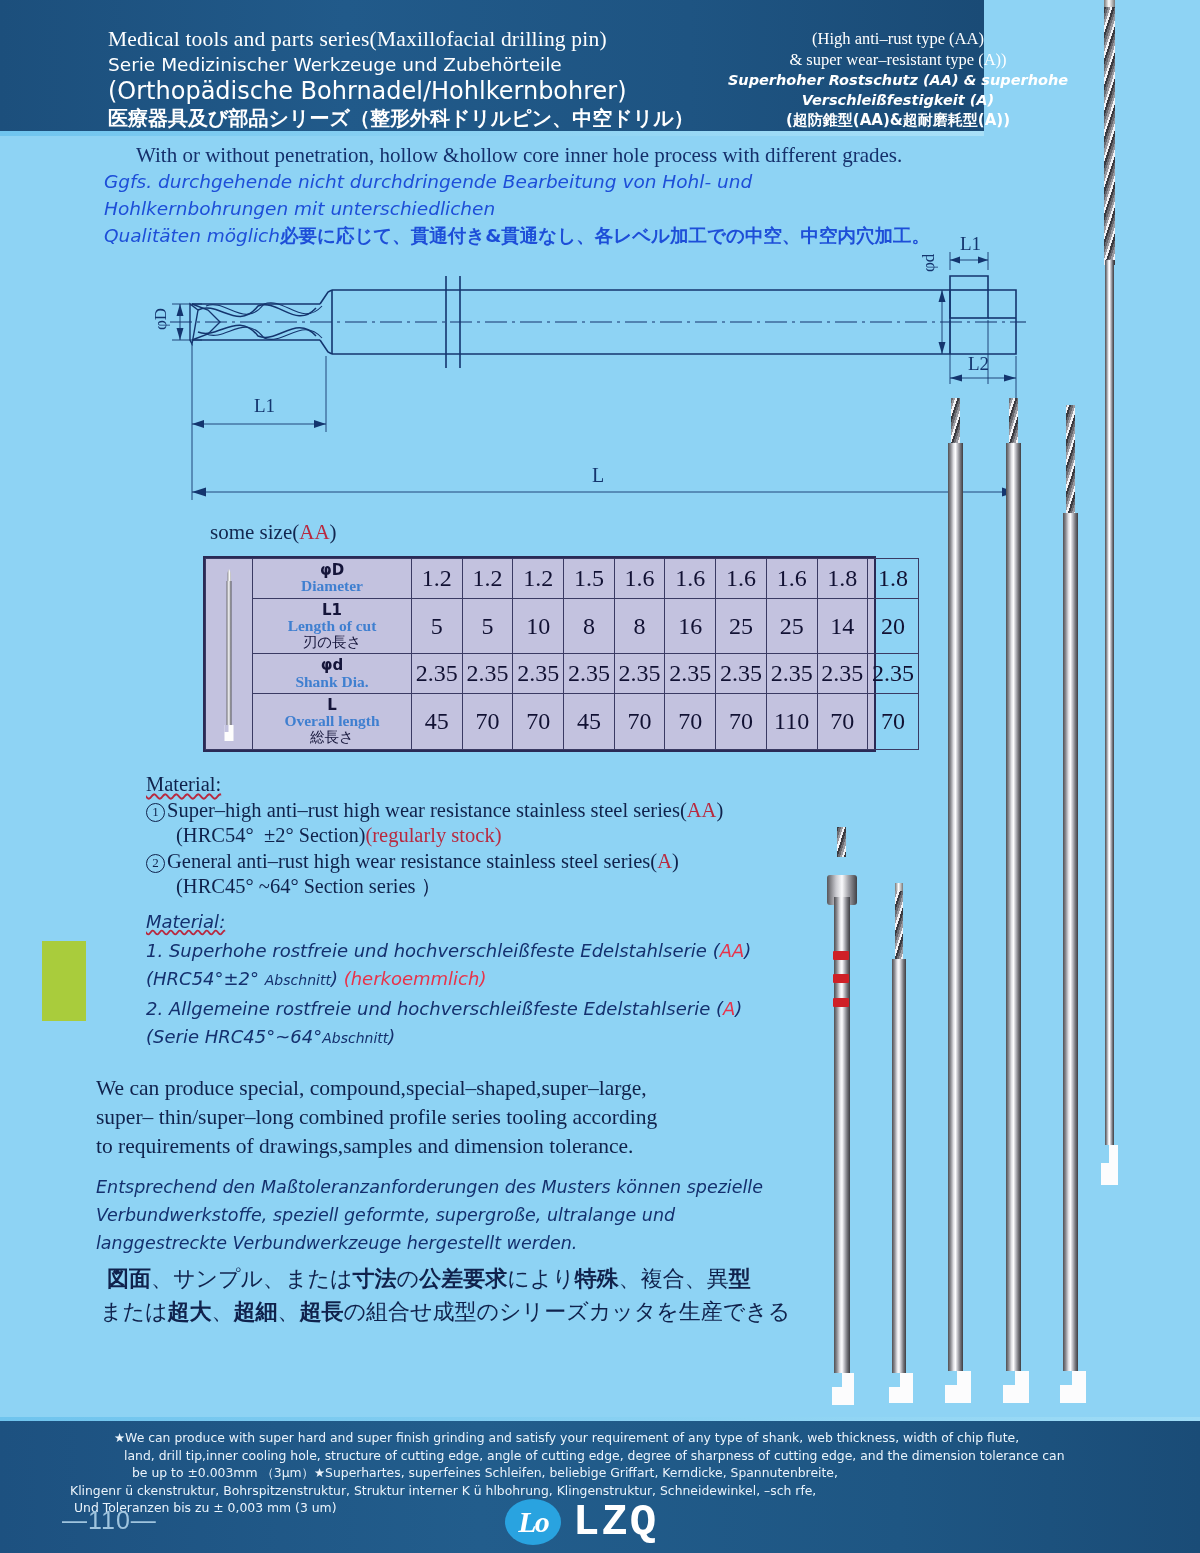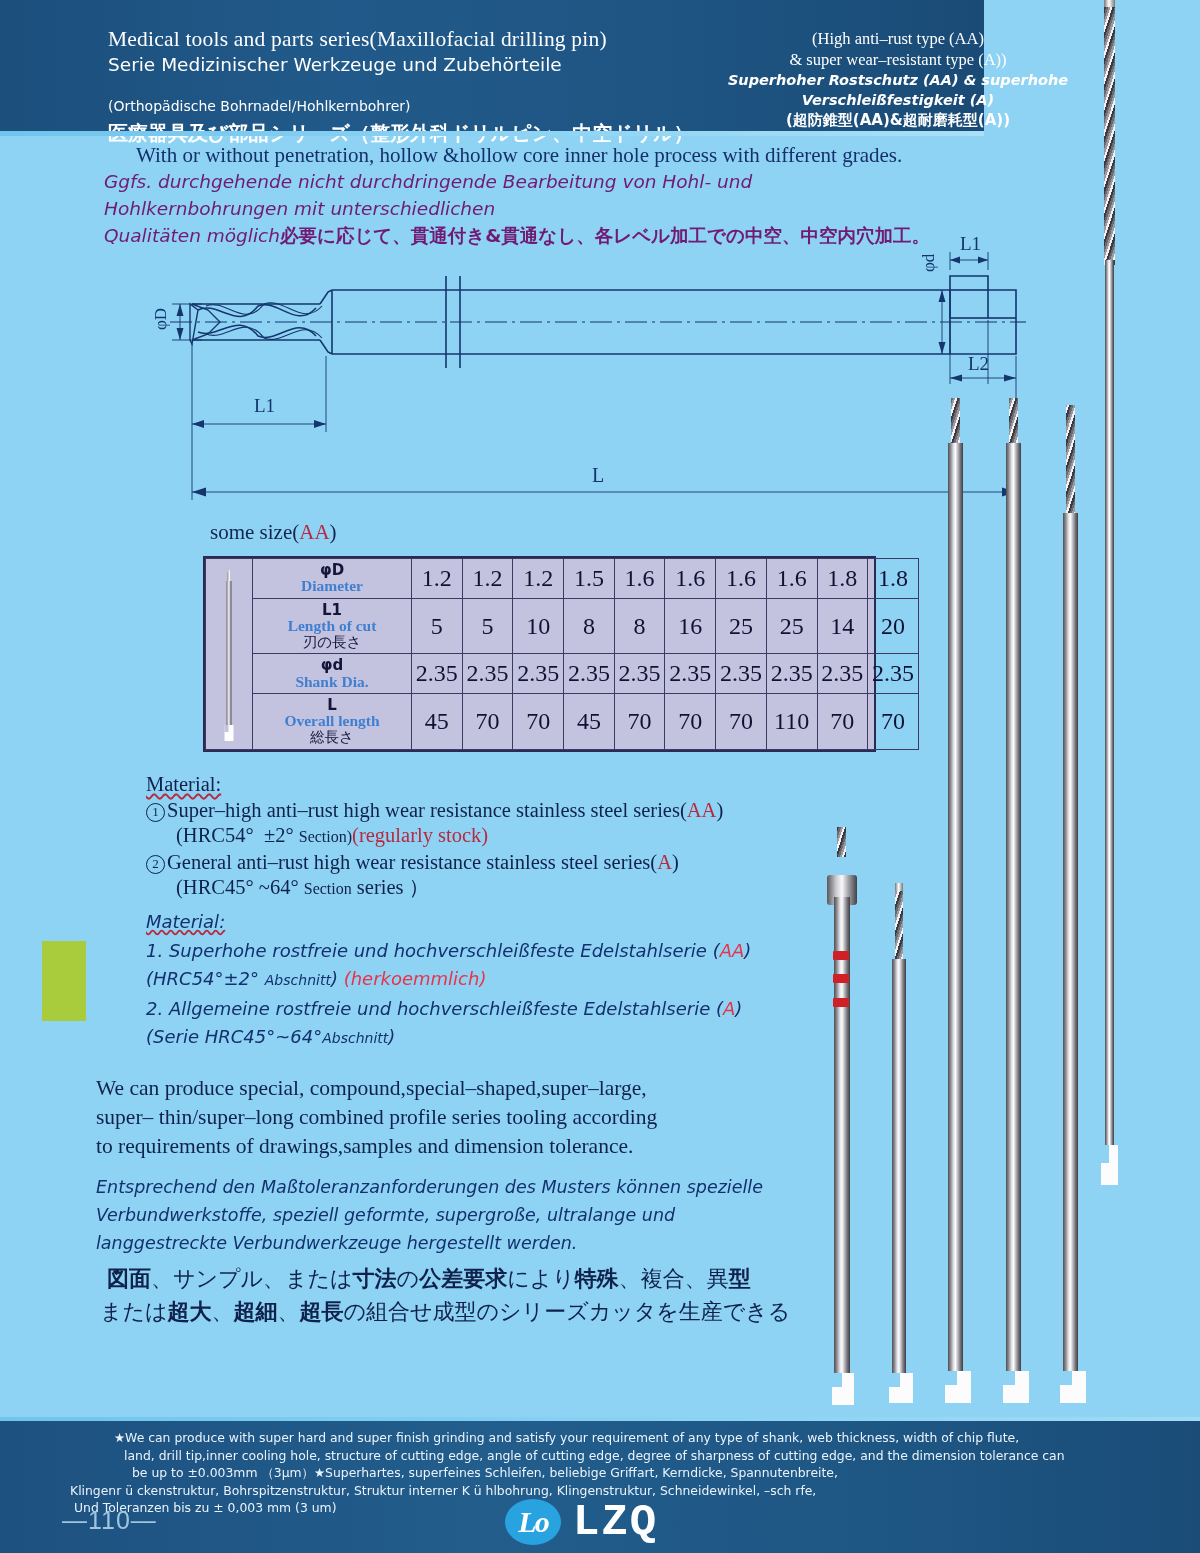--- a/index.html
+++ b/index.html
@@ -14,31 +14,31 @@
     position:absolute;left:0;top:0;width:984px;height:136px;
     background:linear-gradient(90deg,#1c4f7c 0%,#215a8a 35%,#1e5482 70%,#1a4b76 100%);
   }
   .header:after{
     content:"";position:absolute;left:0;bottom:0;width:100%;height:5px;
     background:linear-gradient(90deg,#6fc4ee,#a9e0f7);
   }
   .hdr-left{position:absolute;left:108px;top:26px;color:#ffffff;}
   .hdr-left .l1{font-family:"Liberation Serif",serif;font-size:21.5px;letter-spacing:.2px;line-height:26px;}
   .hdr-left .l2{font-family:"DejaVu Sans",sans-serif;font-size:18.5px;line-height:26px;font-weight:400;}
-  .hdr-left .l3{font-family:"DejaVu Sans",sans-serif;font-size:14px;line-height:26px;margin-top:15px;}
+  .hdr-left .l3{font-family:"DejaVu Sans",sans-serif;font-size:24px;line-height:26px;}
   .hdr-left .l4{font-family:"DejaVu Sans",sans-serif;font-size:20px;line-height:28px;font-weight:700;}
   .hdr-right{position:absolute;left:722px;top:28px;width:352px;text-align:center;color:#fff;}
   .hdr-right .r1{font-family:"Liberation Serif",serif;font-size:16.5px;line-height:21px;}
   .hdr-right .r2{font-family:"DejaVu Sans",sans-serif;font-style:italic;font-weight:700;font-size:14.5px;line-height:20px;}
   .hdr-right .r3{font-family:"DejaVu Sans",sans-serif;font-size:15px;font-weight:700;line-height:21px;}
 
   
   .intro{position:absolute;left:104px;top:142px;width:1010px;color:#15306b;}
   .intro .en{font-family:"Liberation Serif",serif;font-size:21px;line-height:26px;text-indent:32px;}
-  .intro .de{font-family:"DejaVu Sans",sans-serif;font-style:italic;font-size:18.5px;line-height:27px;color:#701a75;}
+  .intro .de{font-family:"DejaVu Sans",sans-serif;font-style:italic;font-size:18.5px;line-height:27px;color:#1d4ed8;}
   .intro .de b{font-family:"DejaVu Sans",sans-serif;font-style:normal;font-weight:700;}
 
   
   .green-tab{position:absolute;left:42px;top:941px;width:44px;height:80px;background:#a9cc3c;}
 
   
   .drawing{position:absolute;left:150px;top:232px;width:880px;height:280px;}
   .drawing svg{display:block;}
 
   
@@ -68,21 +68,21 @@
   .thumb .foot{position:absolute;left:0px;bottom:0;width:9px;height:16px;background:#fdfdfd;}
   .thumb .foot:after{content:"";position:absolute;left:0;top:0;width:4px;height:7px;background:#c3c2df;}
 
   
   .mat-en{position:absolute;left:146px;top:772px;width:720px;color:#10224c;
           font-family:"Liberation Serif",serif;font-size:20.5px;line-height:25.5px;}
   .mat-en .hd{text-decoration:underline;text-decoration-color:#b8293f;text-decoration-style:wavy;}
   .mat-en .circ{display:inline-block;width:17px;height:17px;border:1.6px solid #10224c;border-radius:50%;
                 font-size:13px;line-height:15px;text-align:center;margin-right:2px;vertical-align:1px;}
   .mat-en .indent{padding-left:30px;display:block;}
-  .mat-en .small{font-size:16px;}
+  .mat-en .small{font-size:20px;}
   .mat-en .red{color:#b8293f;}
 
   
   .mat-de{position:absolute;left:146px;top:908px;width:720px;color:#14306e;
           font-family:"DejaVu Sans",sans-serif;font-style:italic;font-size:18px;line-height:28.5px;}
   .mat-de .hd{text-decoration:underline;text-decoration-color:#b8293f;text-decoration-style:wavy;}
   .mat-de .red{color:#e8334a;}
   .mat-de .sm{font-size:14px;}
 
   

